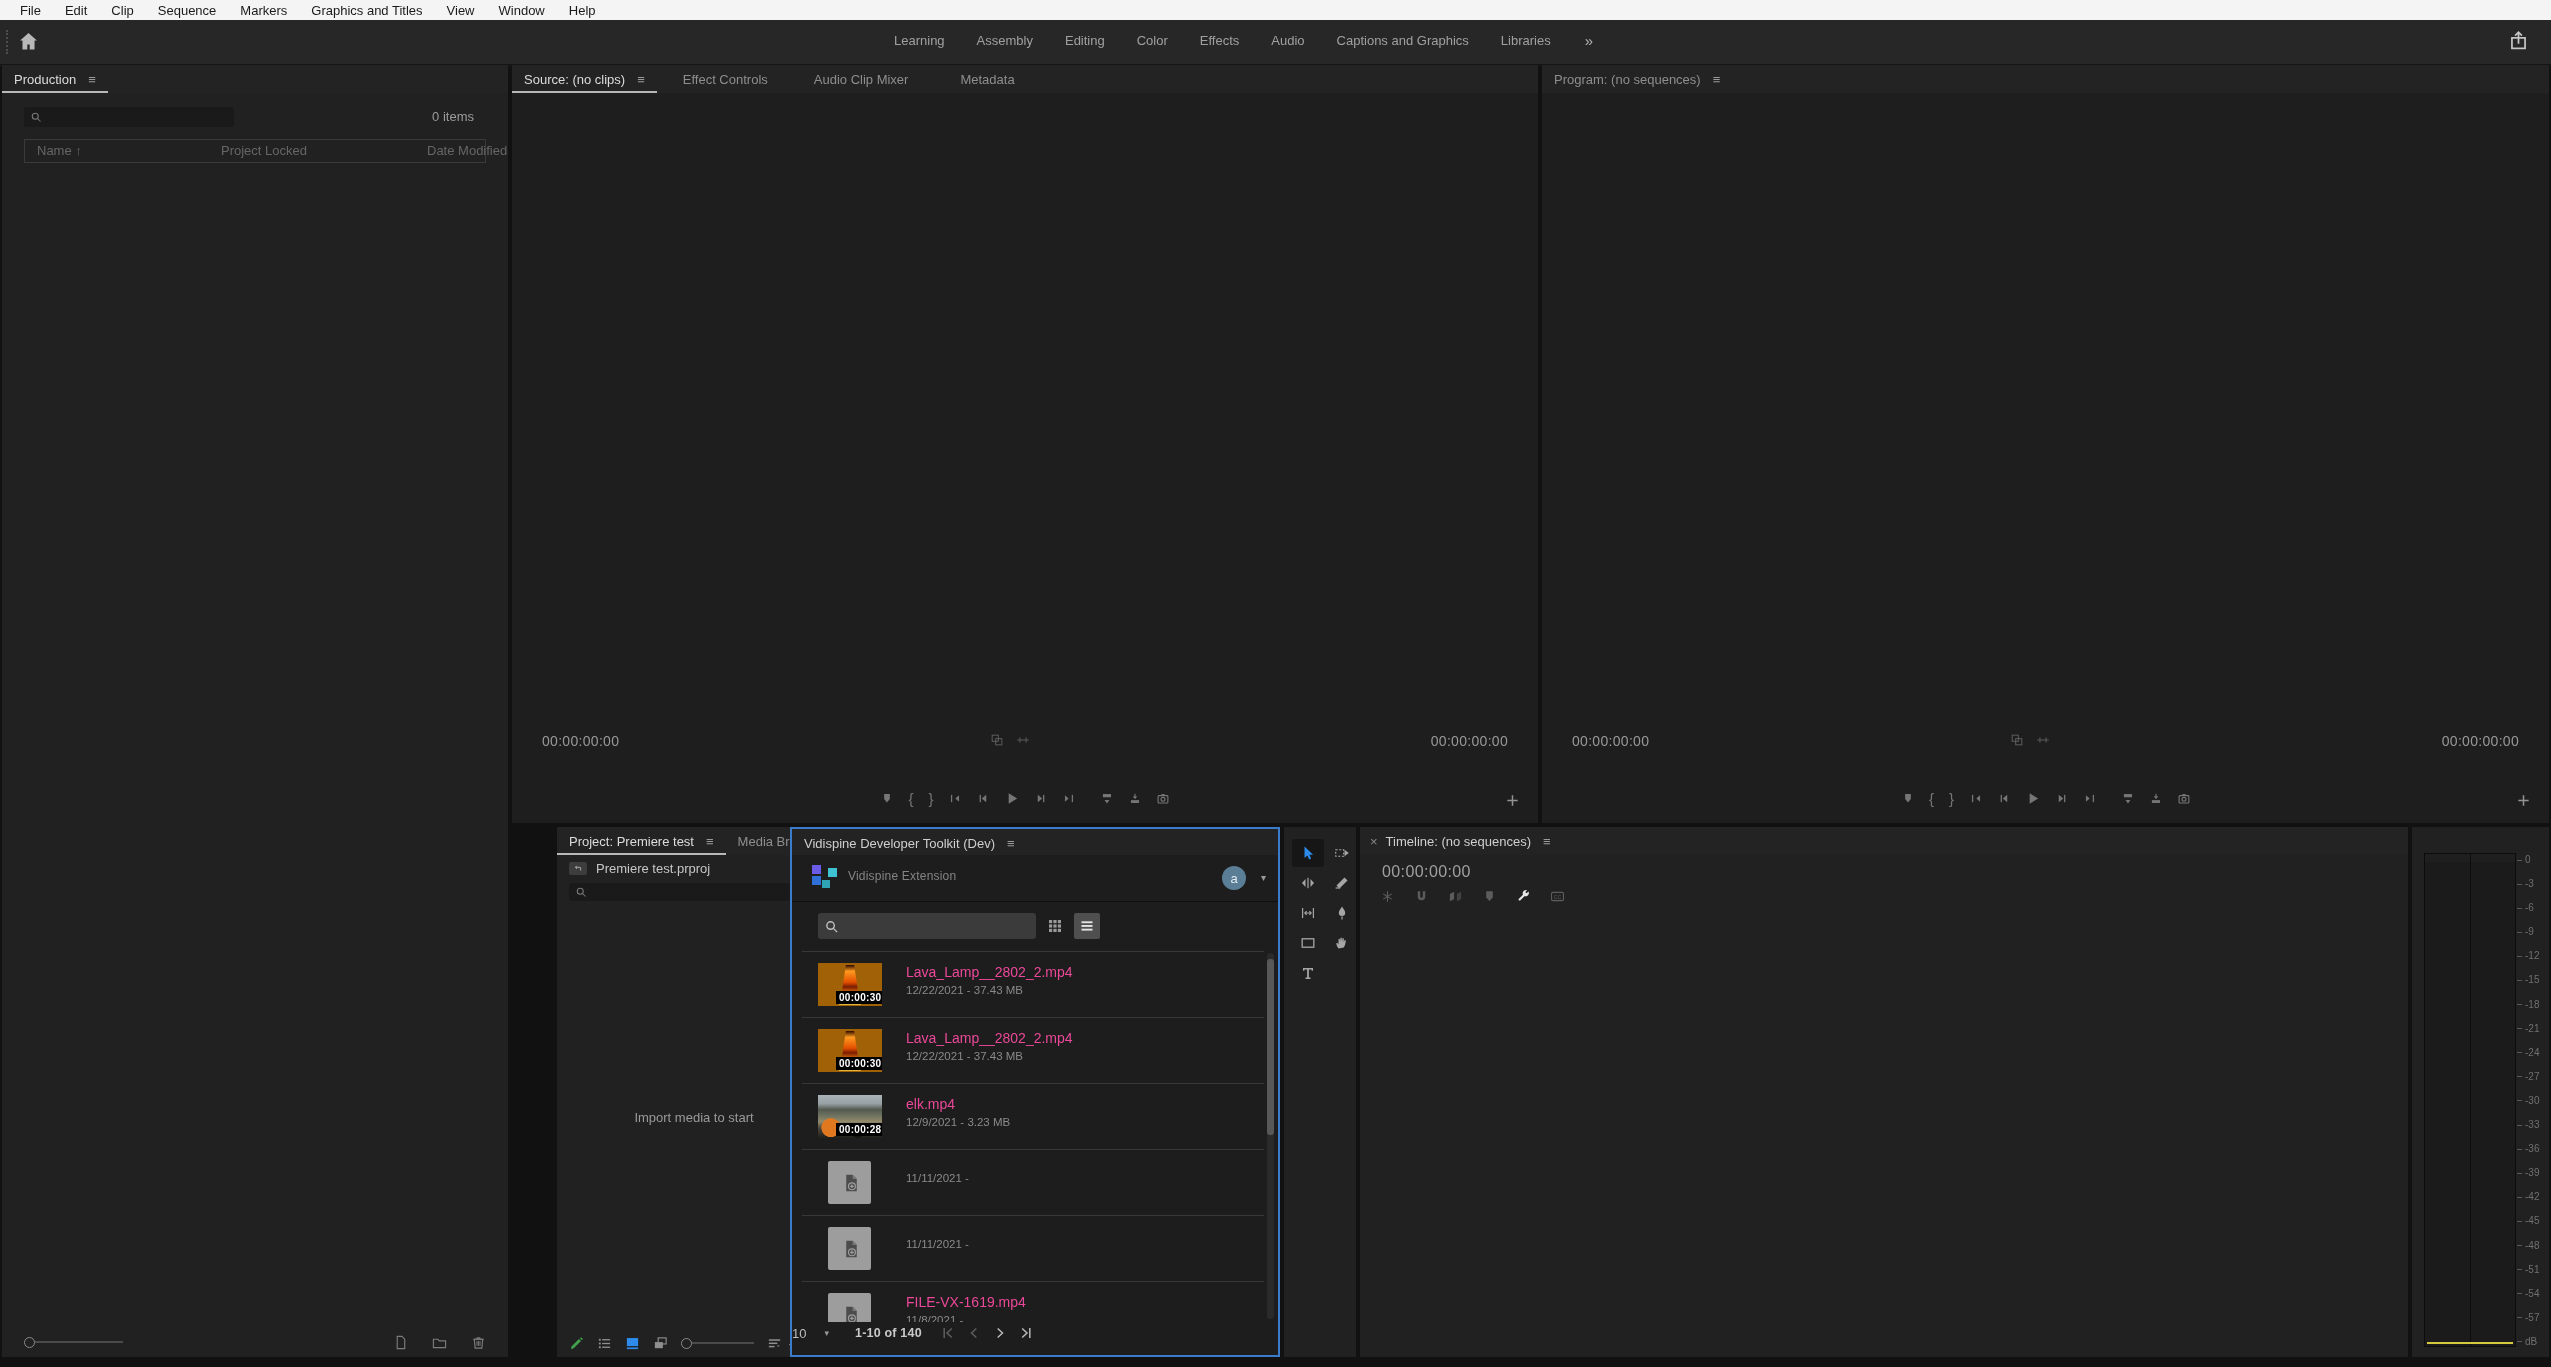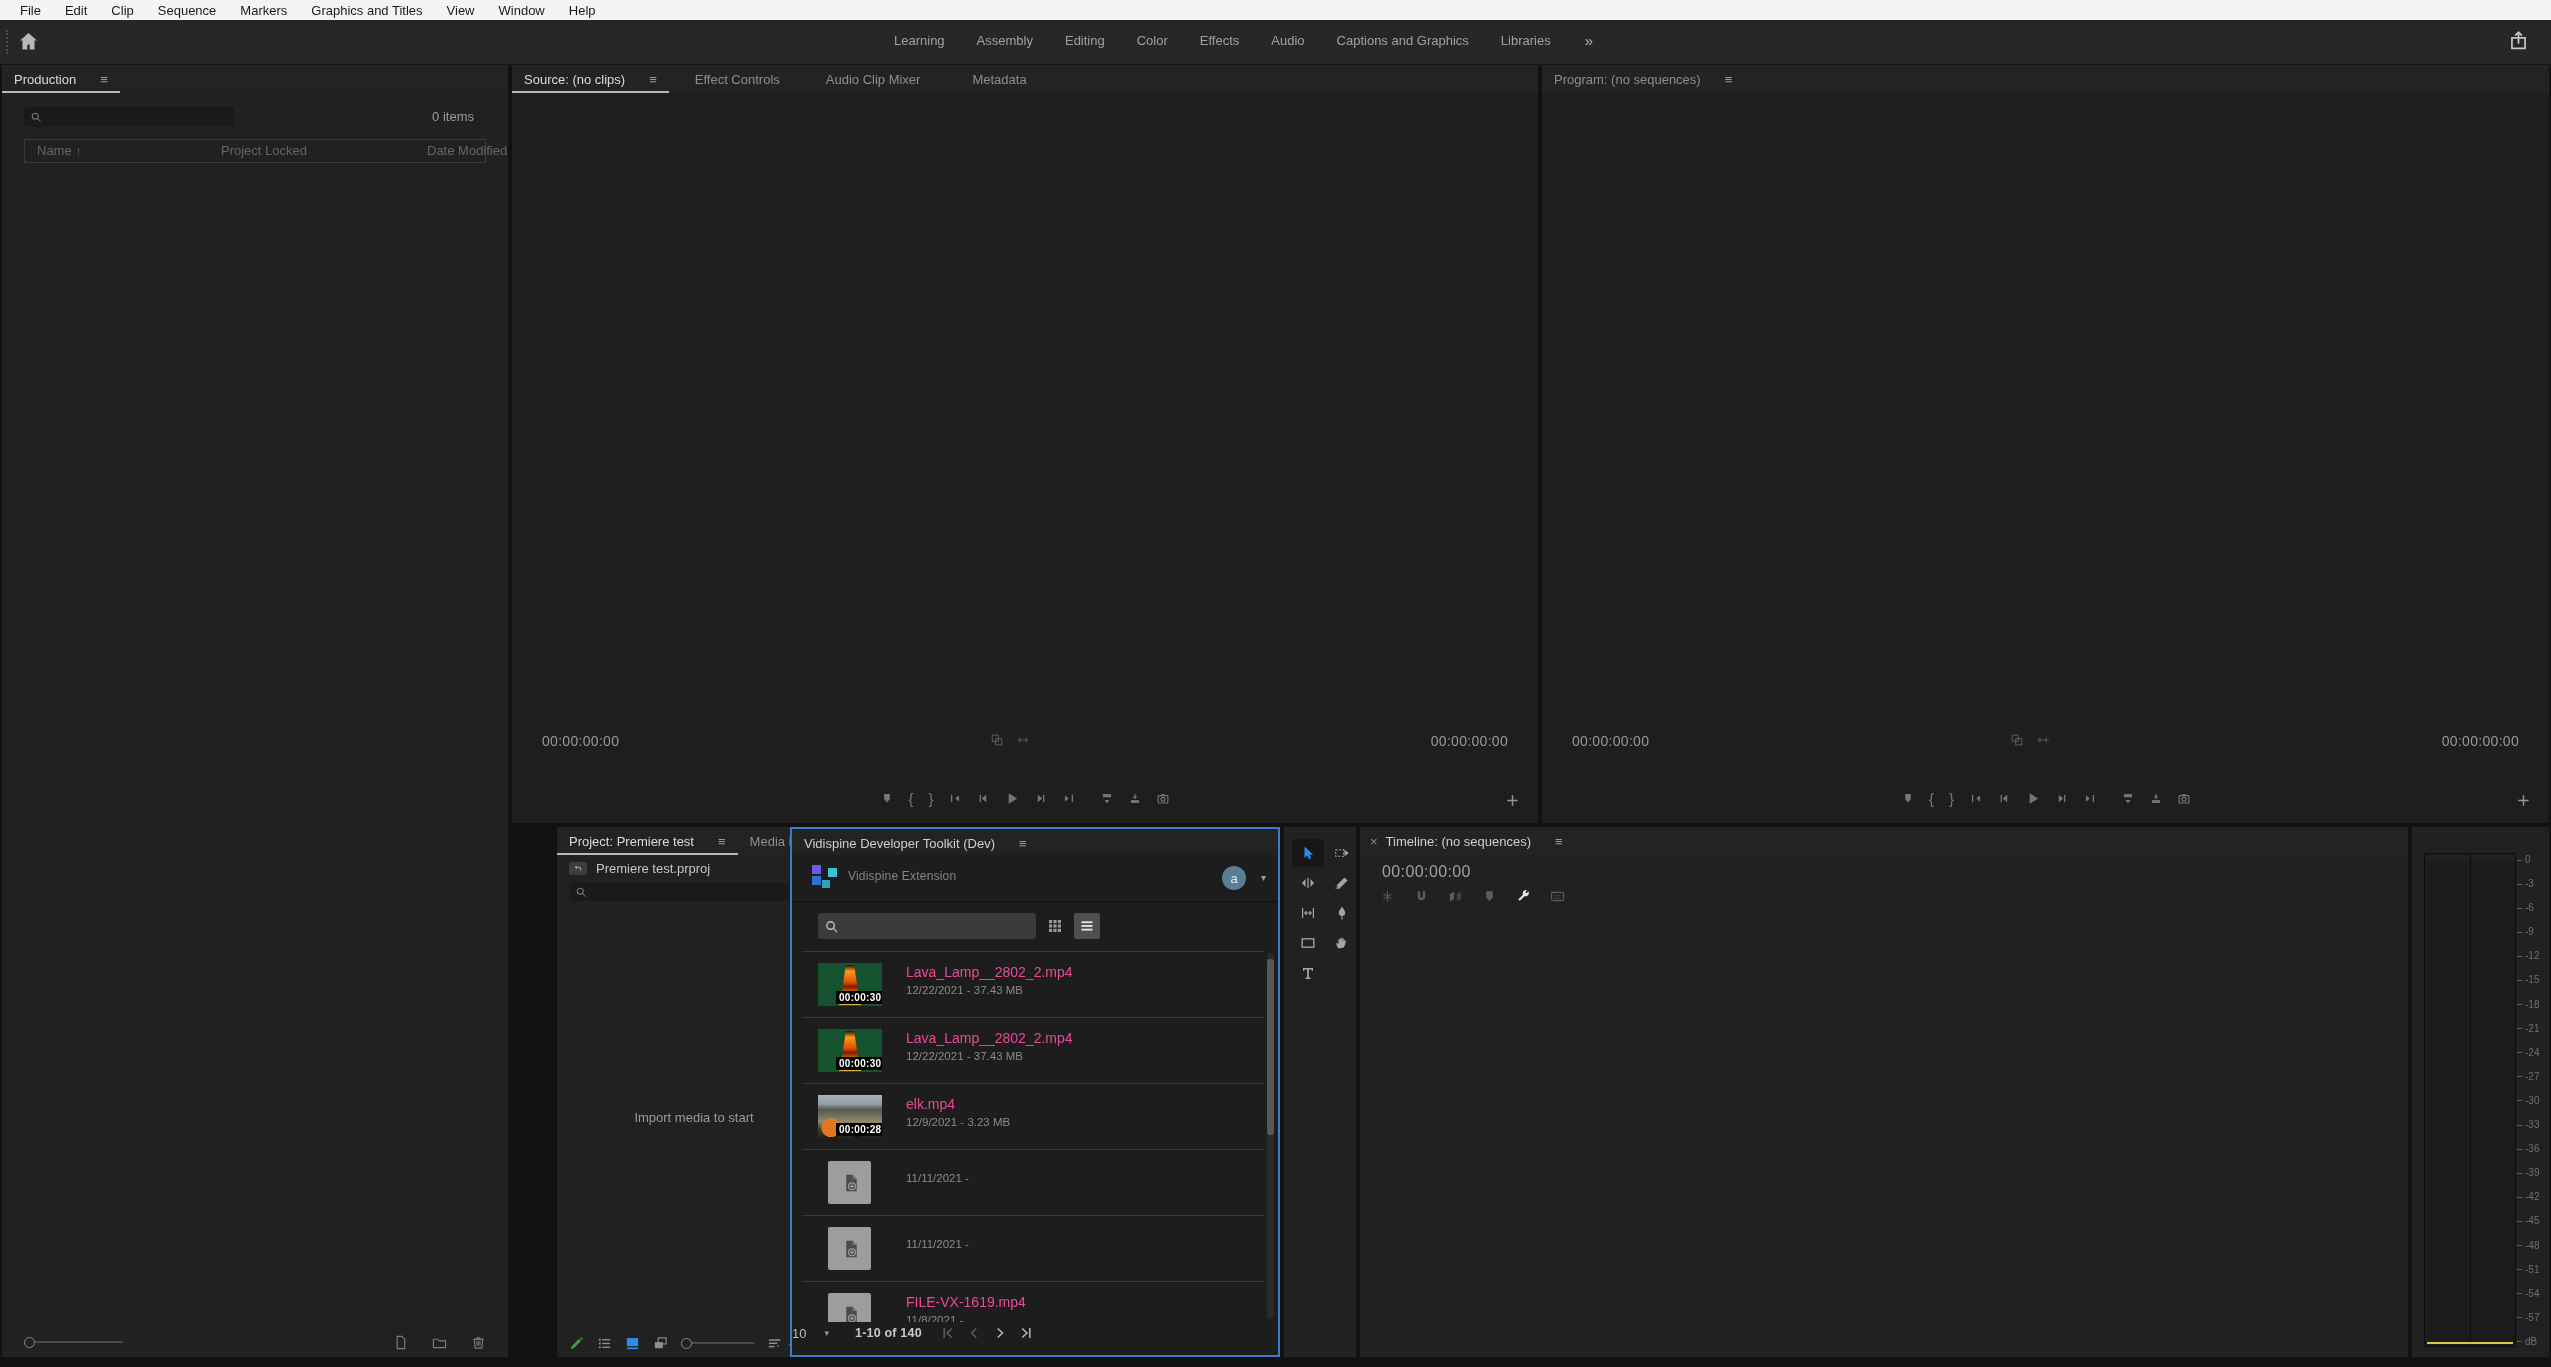--- a/index.html
+++ b/index.html
@@ -12,21 +12,21 @@
   .wsbar{position:absolute;left:0;top:20px;width:2551px;height:44px;background:#272727;border-bottom:3px solid #151515;}
   .drag-dots{position:absolute;left:6px;top:10px;width:3px;height:24px;border-left:2px dotted #4d4d4d;}
   .ws-home{position:absolute;left:18px;top:11px;color:#b8b8b8;}
   .ws-tabs{position:absolute;left:878px;top:0;height:41px;display:flex;align-items:center;}
   .ws-tab{font-size:13px;color:#a0a0a0;padding:0 16px;white-space:nowrap;}
   .ws-overflow{font-size:15px;color:#b5b5b5;padding:0 18px;}
   .ws-share{position:absolute;right:22px;top:10px;color:#c6c6c6;}
   
   .panel{position:absolute;background:#212121;}
   .tabbar{display:flex;align-items:center;height:28px;background:#232323;overflow:hidden;white-space:nowrap;}
-  .ptab{display:flex;align-items:center;gap:24px;height:100%;padding:0 12px;font-size:13px;color:#8e8e8e;}
+  .ptab{display:flex;align-items:center;gap:12px;height:100%;padding:0 12px;font-size:13px;color:#8e8e8e;}
   .ptab.active{color:#dcdcdc;box-shadow:inset 0 -2px 0 #b8b8b8;}
   .hamb{color:#9a9a9a;font-size:13px;line-height:1;}
   .icn{display:inline-flex;align-items:center;justify-content:center;line-height:0;}
   .tg{font-size:15px;line-height:1;font-family:"Liberation Sans",sans-serif;}
   
   .search-box{position:absolute;display:flex;align-items:center;background:#1a1a1a;border-radius:3px;color:#7a7a7a;padding:0 6px;gap:5px;}
   .search-box input{flex:1;background:transparent;border:none;outline:none;color:#cfcfcf;font-size:12px;min-width:0;}
   .prod-count{position:absolute;right:34px;top:44px;font-size:13px;color:#9c9c9c;}
   .prod-cols{position:absolute;left:22px;right:22px;top:74px;height:22px;border:1px solid #3a3a3a;font-size:13px;color:#666;}
   .prod-cols .col{position:absolute;top:3px;white-space:nowrap;}
@@ -52,21 +52,21 @@
   .vd-logo{position:absolute;left:20px;top:10px;width:26px;height:26px;}
   .vd-logo i{position:absolute;display:block;}
   .vd-title{position:absolute;left:56px;top:14px;font-size:12px;color:#858585;letter-spacing:.2px;}
   .vd-avatar{position:absolute;right:32px;top:11px;width:24px;height:24px;border-radius:50%;background:#5b7e97;color:#e3ecf2;font-size:13px;display:flex;align-items:center;justify-content:center;}
   .vd-caret{position:absolute;right:12px;top:17px;color:#9a9a9a;font-size:10px;}
   .vd-search{top:58px;left:26px;width:206px;height:26px;background:#3b3b3b;border-radius:3px;color:#c0c0c0;}
   .vd-viewbtn{position:absolute;top:58px;width:26px;height:26px;display:flex;align-items:center;justify-content:center;color:#9a9a9a;border-radius:2px;}
   .vd-viewbtn.active{background:#4f4f4f;color:#e2e2e2;}
   .vd-list{position:absolute;left:10px;right:14px;top:96px;height:370px;overflow:hidden;border-top:1px solid #383838;}
   .vd-row{position:relative;height:65px;border-bottom:1px solid #383838;}
-  .vthumb{position:absolute;left:16px;top:11px;width:64px;height:43px;background:#14532d;overflow:hidden;}
+  .vthumb{position:absolute;left:16px;top:11px;width:64px;height:43px;background:#a16207;overflow:hidden;}
   .lava{position:absolute;left:19px;top:2px;width:26px;height:39px;background:linear-gradient(180deg,#2b0a00 0%,#ff9a1f 16%,#e34f00 44%,#7a1c00 56%,#ff8c12 76%,#c23d00 100%);clip-path:polygon(34% 0,66% 0,88% 100%,12% 100%);}
   .lava-base{position:absolute;left:21px;bottom:1px;width:22px;height:2px;background:#e2b23a;}
   .elk{position:absolute;inset:0;background:radial-gradient(circle at 20% 76%,#e07820 0 15%,rgba(0,0,0,0) 16%),radial-gradient(circle at 62% 84%,#15130f 0 12%,rgba(0,0,0,0) 13%),linear-gradient(180deg,#aab4b8 0%,#97a1a5 20%,#555a50 34%,#6e7260 48%,#938a6a 62%,#46443a 78%,#211f1a 100%);}
   .dur-badge{position:absolute;left:18px;bottom:2px;background:#000;color:#fff;font-size:10px;font-weight:bold;padding:1px 3px;letter-spacing:.3px;}
   .fthumb{position:absolute;left:26px;top:11px;width:43px;height:43px;background:#9d9d9d;border-radius:2px;display:flex;align-items:center;justify-content:center;}
   .vd-row .txt{position:absolute;left:104px;top:12px;}
   .vd-row .txt.solo{top:22px;}
   .a-title{display:block;font-size:14px;color:#ec4899;margin-bottom:4px;}
   .a-meta{display:block;font-size:11.5px;color:#8a8a8a;}
   .vd-scroll{position:absolute;right:4px;top:98px;width:7px;height:366px;background:#2a2a2a;border-radius:3px;}

